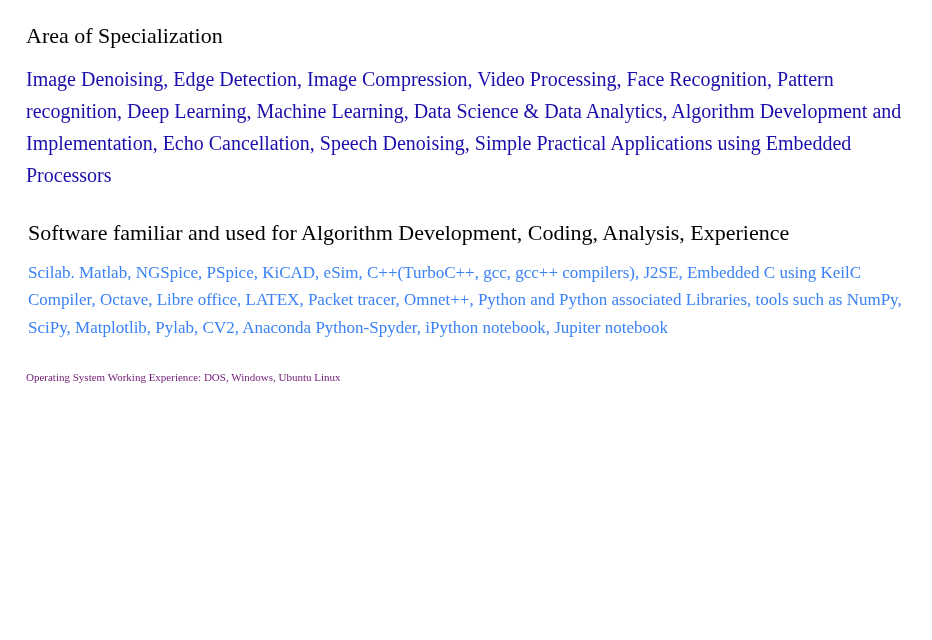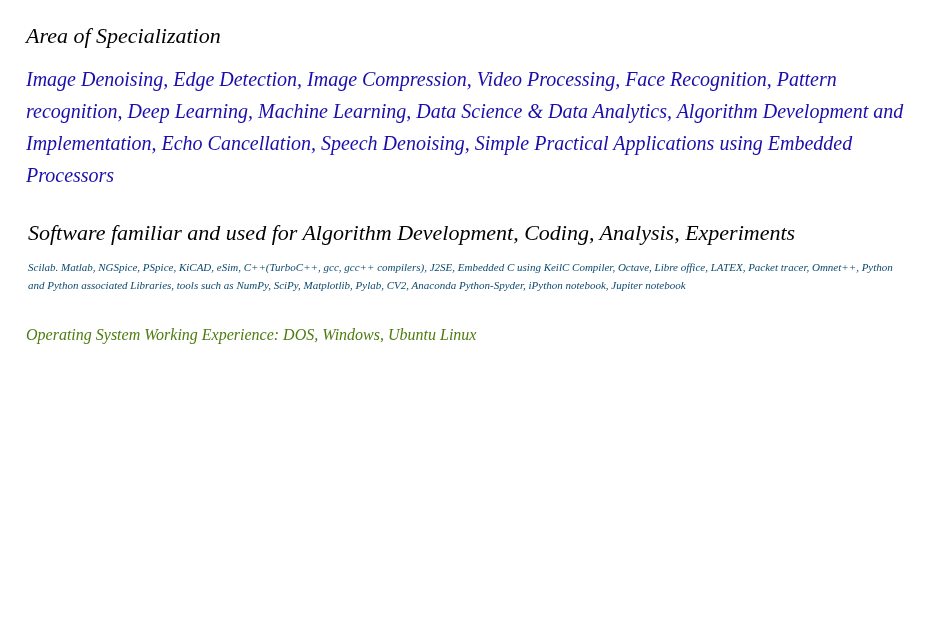--- a/index.html
+++ b/index.html
@@ -1,19 +1,18 @@
 <!DOCTYPE html>
 <html><head>
   <meta charset="utf-8">
   <style>
     * {
       margin: 2px;
       padding: 0;
       box-sizing: border-box;
-      font-style: italic;
     }
 
     body {
       width: 932px;
       min-height: 640px;
       background-color: #ffffff;
       font-family: Georgia, 'Times New Roman', serif;
       padding: 16px 20px;
       color: #000000;
     }
@@ -39,39 +38,39 @@
 
     .software-heading {
       font-size: 22px;
       font-weight: normal;
       color: #000000;
       line-height: 1.3;
       margin-bottom: 12px;
     }
 
     .software-text {
-      font-size: 11px;
-      color: #0c4a6e;
+      font-size: 17px;
+      color: #3b82f6;
       line-height: 1.6;
       margin-bottom: 28px;
     }
 
     .os-text {
-      font-size: 16px;
-      color: #4d7c0f;
+      font-size: 11px;
+      color: #701a75;
       line-height: 1.6;
       margin-top: 12px;
     }
   </style>
 </head>
 <body>
 
 <h1 class="section-heading">Area of Specialization</h1>
 
 <p class="specialization-text">Image Denoising, Edge Detection, Image Compression, Video Processing, Face Recognition, Pattern recognition, Deep Learning, Machine Learning, Data Science &amp; Data Analytics, Algorithm Development and Implementation, Echo Cancellation, Speech Denoising, Simple Practical Applications using Embedded Processors</p>
 
 <div class="software-section">
-  <h2 class="software-heading">Software familiar and used for Algorithm Development, Coding, Analysis, Experiments</h2>
+  <h2 class="software-heading">Software familiar and used for Algorithm Development, Coding, Analysis, Experience</h2>
 
   <p class="software-text">Scilab. Matlab, NGSpice, PSpice, KiCAD, eSim, C++(TurboC++, gcc, gcc++ compilers), J2SE, Embedded C using KeilC Compiler, Octave, Libre office, LATEX, Packet tracer, Omnet++, Python and Python associated Libraries, tools such as NumPy, SciPy, Matplotlib, Pylab, CV2, Anaconda Python-Spyder, iPython notebook, Jupiter notebook</p>
 </div>
 
 <p class="os-text">Operating System Working Experience: DOS, Windows, Ubuntu Linux</p>
 
 </body></html>

